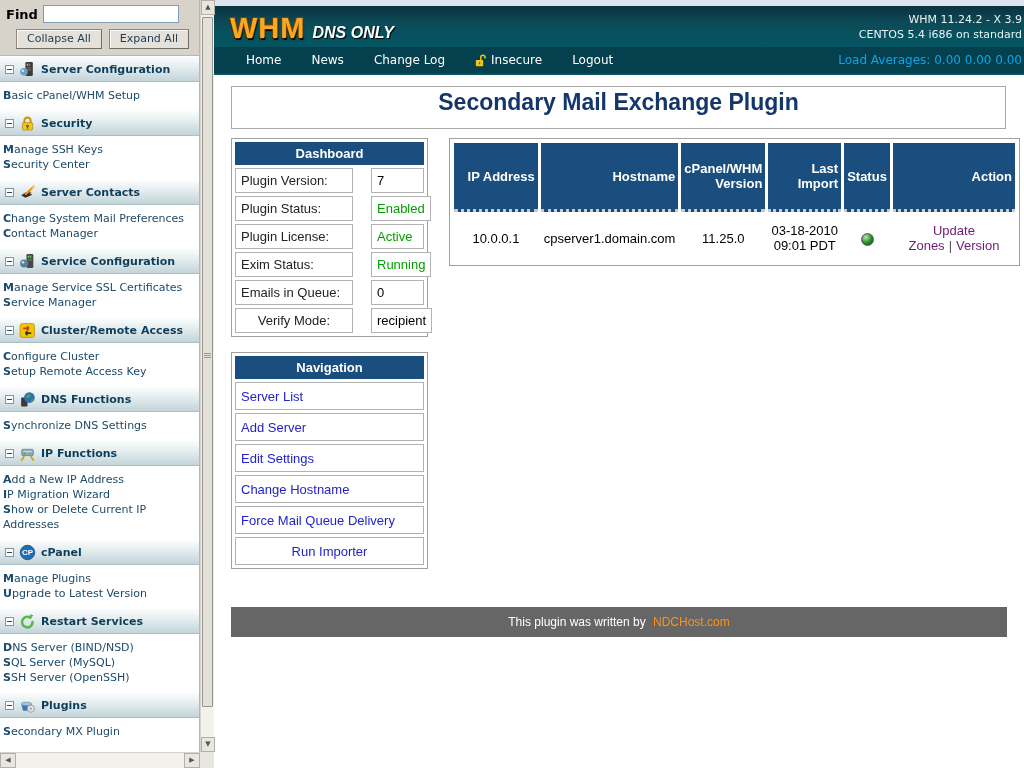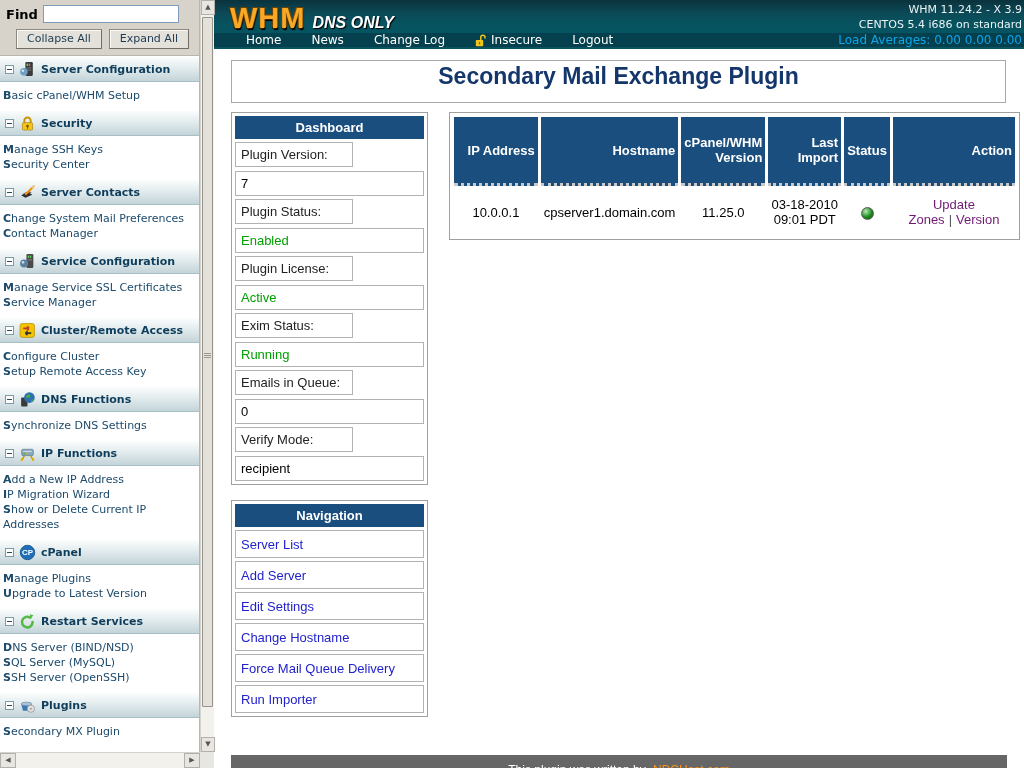--- a/index.html
+++ b/index.html
@@ -60,22 +60,22 @@
 
   .content { flex:1; padding:11px 16px 0 17px; font-family:"Liberation Sans", sans-serif; }
   .title-box { width:775px; border:1px solid #a9a9a9; text-align:center; padding:2px 0 12px; margin-bottom:9px; }
   .page-title { font-size:23px; font-weight:bold; color:#14366b; font-family:"Liberation Sans", sans-serif; }
 
   .cols { display:flex; align-items:flex-start; }
   .left-col { width:197px; flex:none; margin-right:21px; }
   .panel { background:#fff; border:1px solid #a0a0a0; padding:3px; margin-bottom:15px; }
   .panel-header { background:#1a4e7e; color:#fff; font-size:13px; font-weight:bold; text-align:center;
                   padding:4px 0; margin-bottom:3px; }
-  .dash-row { display:flex; gap:4px; margin-bottom:3px;flex-direction:column; }
-  .dash-row:last-child, .nav-row:last-child { margin-bottom:0; }
+  .dash-row { display:flex; gap:18px; margin-bottom:3px; }
+  .dash-row:last-child, .nav-row:last-child { margin-bottom:0;text-align:center; }
   .dash-cell { border:1px solid #b2b2b2; font-size:13px; padding:4px 5px; background:#fff; }
   .dash-label { width:118px; flex:none; color:#222; }
   .dash-value { flex:1; color:#000; }
   .nav-row { border:1px solid #b2b2b2; padding:4px 5px; margin-bottom:3px; background:#fff; }
   .nav-row a { color:#2222cc; font-size:13px; text-decoration:none; cursor:pointer; }
 
   .table-panel { width:571px; border:1px solid #a0a0a0; background:#fff; padding:1px; }
   table.data { width:100%; border-collapse:separate; border-spacing:3px; }
   table.data th { background:#1a4e7e; color:#fff; font-size:13px; font-weight:bold; text-align:right;
                   padding:18px 3px; border-bottom:3px dotted #c9c9c9;margin-top:29px; }

